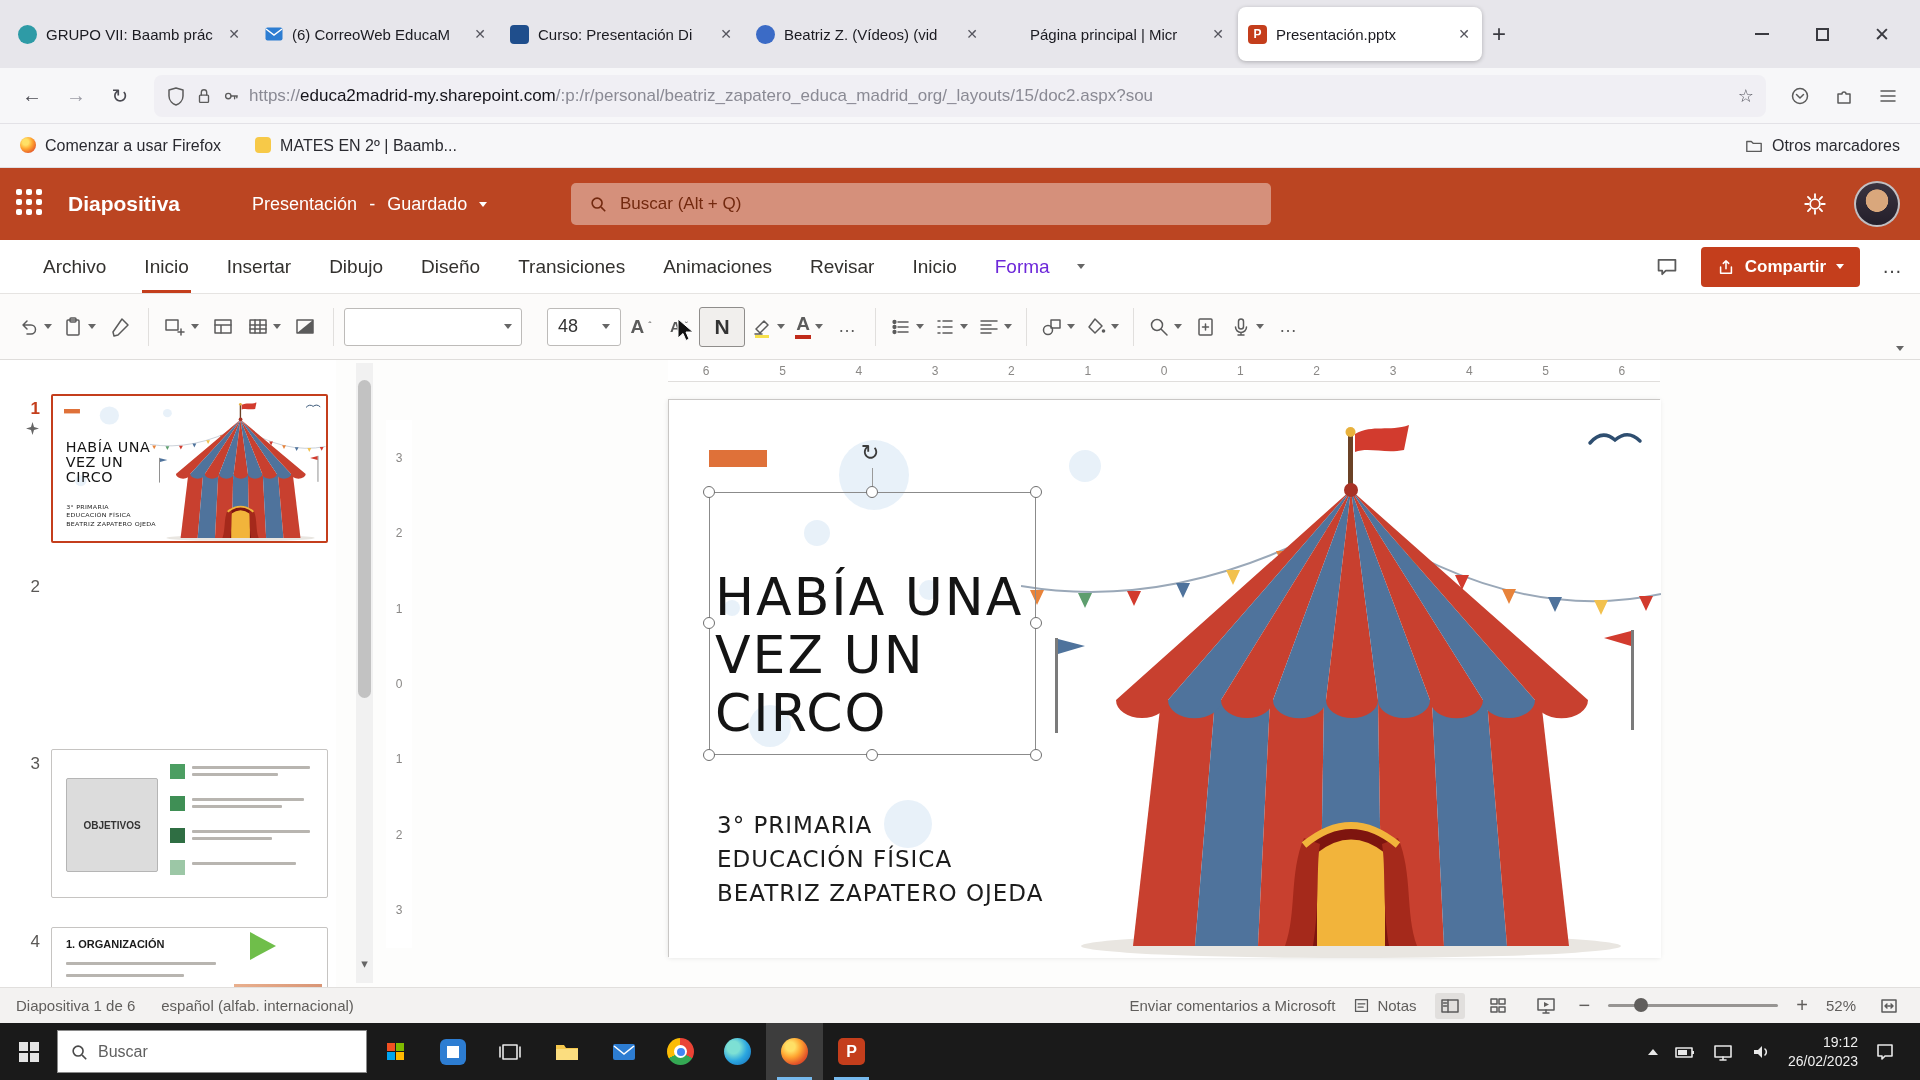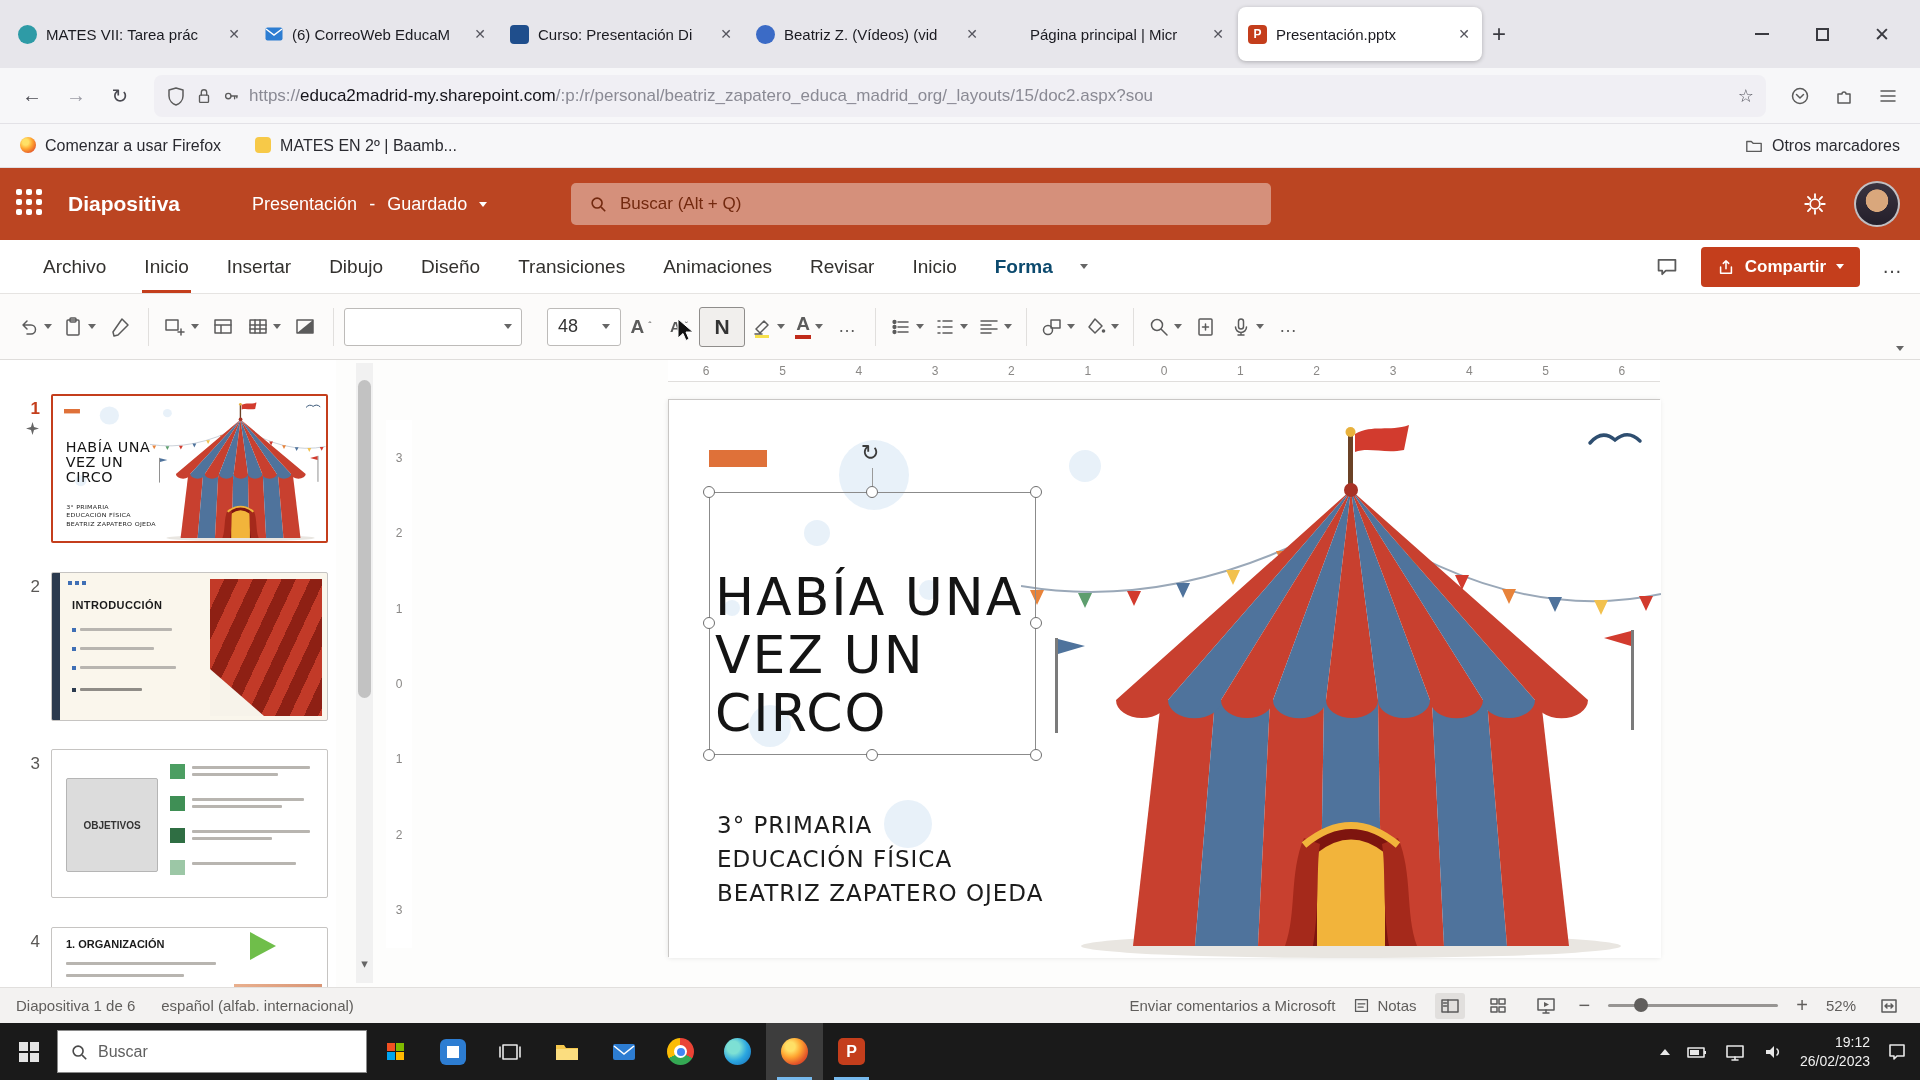--- a/index.html
+++ b/index.html
@@ -38,21 +38,21 @@
   .waffle i{background:#fff;border-radius:2px}
   .appname{font-size:21px;font-weight:700;margin-left:22px}
   .docmeta{display:flex;align-items:center;gap:12px;margin-left:72px;font-size:18px}
   .ppsearch{position:absolute;left:571px;top:15px;width:700px;height:42px;background:#D5907B;border-radius:5px;display:flex;align-items:center;gap:13px;padding:0 18px;color:#73290F;font-size:17px}
   .hdright{margin-left:auto;display:flex;align-items:center;gap:26px;padding-right:20px}
   .avatar{width:46px;height:46px;border-radius:50%;border:2px solid rgba(255,255,255,.7);background:radial-gradient(circle at 50% 42%,#D9A77C 0 34%,rgba(0,0,0,0) 36%),linear-gradient(#3A3440,#241F2B)}
   
   .menubar{position:absolute;top:240px;left:0;right:0;height:54px;background:#fff;border-bottom:1px solid #E6E4E2;display:flex;align-items:center;padding-left:24px;font-size:19px;color:#33312E}
   .mi{padding:0 19px;height:100%;display:flex;align-items:center;position:relative;white-space:nowrap}
   .mi.active::after{content:"";position:absolute;left:17px;right:17px;bottom:0;height:3px;background:#C43E1C}
-  .mi.ctx{color:#0c4a6e;font-weight:700}
+  .mi.ctx{color:#6d28d9;font-weight:400}
   .mbright{margin-left:auto;display:flex;align-items:center;gap:22px;padding-right:18px}
   .btnshare{background:#C43E1C;color:#fff;height:40px;border-radius:4px;display:flex;align-items:center;gap:10px;padding:0 16px;font-size:17px;font-weight:700}
   
   .ribbon{position:absolute;top:294px;left:0;right:0;height:66px;background:#FCFBFA;border-bottom:1px solid #DFDDDB;display:flex;align-items:center;padding:0 14px;gap:2px}
   .rb{height:44px;min-width:36px;border-radius:4px;display:flex;align-items:center;justify-content:center;gap:4px;color:#5b5b5b;padding:0 4px}
   .rsep{width:1px;height:38px;background:#E1DFDD;margin:0 8px;flex:none}
   .fontbox{width:178px;height:38px;background:#fff;border:1px solid #BDBBB9;border-radius:3px;display:flex;align-items:center;justify-content:space-between;padding:0 9px;font-size:17px;color:#333}
   .sizebox{width:74px;height:38px;background:#fff;border:1px solid #BDBBB9;border-radius:3px;display:flex;align-items:center;justify-content:space-between;padding:0 10px;font-size:18px;color:#333}
   .boldbtn{width:46px;height:40px;border:1px solid #8f8d8b;background:#F1EFED;border-radius:3px;font-weight:700;font-size:21px;color:#333;display:flex;align-items:center;justify-content:center}
   .afont{font-size:19px;font-weight:700;color:#5b5b5b;line-height:1}
@@ -93,21 +93,21 @@
   .viewbtn.on{background:#E1DFDD}
   .ztrack{width:170px;height:3px;background:#979593;position:relative;border-radius:2px}
   .zthumb{position:absolute;left:15%;top:-6px;width:14px;height:14px;border-radius:50%;background:#605E5C}
   
   .taskbar{position:absolute;left:0;top:1023px;width:1920px;height:57px;background:#1A1A1A;display:flex;align-items:center;color:#E8E8E8}
   .tslot{width:57px;height:57px;display:flex;align-items:center;justify-content:center;position:relative;flex:none}
   .tslot.open::after{content:"";position:absolute;left:11px;right:11px;bottom:0;height:3px;background:#76B9ED}
   .tslot.activeapp{background:#3D3D3D}
   .tsearch{width:310px;height:43px;background:#fff;border:1px solid #8a8a8a;display:flex;align-items:center;gap:10px;padding:0 12px;color:#5f5f5f;font-size:16px;flex:none}
   .icr{width:27px;height:27px;border-radius:50%}
-  .tray{margin-left:auto;display:flex;align-items:center;gap:16px;padding-right:12px}
+  .tray{margin-left:auto;display:flex;align-items:center;gap:16px;padding-right:24px}
   .clock{text-align:right;font-size:14px;line-height:1.35;color:#F0F0F0}
   .winlogo{display:grid;grid-template-columns:9px 9px;grid-template-rows:9px 9px;gap:2px}
   .winlogo i{background:#E4E4E4}
   .ppttile{width:27px;height:27px;border-radius:5px;background:#C43E1C;color:#fff;font-weight:700;font-size:16px;display:flex;align-items:center;justify-content:center}
   .trayup{width:0;height:0;border-left:5px solid transparent;border-right:5px solid transparent;border-bottom:6px solid #E8E8E8}
 </style>
 </head>
 <body>
 
 <svg width="0" height="0" style="position:absolute">
@@ -160,21 +160,21 @@
   <symbol id="bird-sym" viewBox="0 0 56 24">
     <path d="M3,17 Q15,3 28,14 Q41,3 53,15" stroke="#2E4E70" stroke-width="3.5" fill="none" stroke-linecap="round"></path>
   </symbol>
 </svg>
 
 <div class="screen">
 
   <div class="tabbar">
     <div class="tab">
       <span class="fav" style="background:#2E9BA6;border-radius:50%"></span>
-      <span class="lbl">MATES VII: Tarea prác</span>
+      <span class="lbl">GRUPO VII: Baamb prác</span>
       <span class="x">✕</span>
     </div>
     <div class="tab">
       <span class="fav">
           <svg width="18" height="14" viewBox="0 0 18 14">
             <rect x="0.5" y="0.5" width="17" height="13" rx="2" fill="#2D7DD2"></rect>
             <path d="M1,2 L9,8 L17,2" stroke="#fff" fill="none" stroke-width="1.4"></path>
           </svg>
         </span>
       <span class="lbl">(6) CorreoWeb EducaM</span>
@@ -535,39 +535,20 @@
             <div class="ssub">
                 <div>3° PRIMARIA</div>
                 <div>EDUCACIÓN FÍSICA</div>
                 <div>BEATRIZ ZAPATERO OJEDA</div>
               </div>
           </div>
         </div>
       </div>
 
       <span class="tnum" style="top:217px">2</span>
-      <div class="thumb" style="top:212px;background:#FAF6EC">
-        <div class="abs" style="left:0;top:0;width:8px;height:149px;background:#2B3A4E"></div>
-        <div class="abs" style="left:16px;top:8px;display:flex;gap:3px">
-            <span style="width:4px;height:4px;background:#3F6FB5"></span>
-            <span style="width:4px;height:4px;background:#3F6FB5"></span>
-            <span style="width:4px;height:4px;background:#3F6FB5"></span>
-          </div>
-        <div class="abs" style="left:20px;top:26px;font-size:11px;font-weight:700;letter-spacing:.4px;color:#1a1a1a">INTRODUCCIÓN</div>
-        <span class="abs" style="left:20px;top:55px;width:4px;height:4px;background:#3F6FB5"></span>
-          <span class="bar" style="left:28px;top:55px;width:92px"></span>
-        <span class="abs" style="left:20px;top:74px;width:4px;height:4px;background:#3F6FB5"></span>
-          <span class="bar" style="left:28px;top:74px;width:74px"></span>
-        <span class="abs" style="left:20px;top:93px;width:4px;height:4px;background:#3F6FB5"></span>
-          <span class="bar" style="left:28px;top:93px;width:96px"></span>
-        <span class="abs" style="left:20px;top:115px;width:4px;height:4px;background:#2B3A4E"></span>
-          <span class="bar" style="left:28px;top:115px;width:62px;background:#8f8c87"></span>
-        <div class="abs" style="left:158px;top:6px;width:112px;height:137px;background:repeating-linear-gradient(115deg,#C23A28 0 13px,#8E2014 13px 26px)"></div>
-        <div class="abs" style="left:158px;top:96px;width:0;height:0;border-right:54px solid transparent;border-bottom:47px solid #F7F3EA"></div>
-      </div>
 
       <span class="tnum" style="top:394px">3</span>
       <div class="thumb" style="top:389px">
         <div class="abs" style="left:14px;top:28px;width:92px;height:94px;background:#DCDCDC;border:1px solid #B5B5B5;border-radius:2px;display:flex;align-items:center;justify-content:center;font-size:10px;font-weight:700;color:#333">
             <span>OBJETIVOS</span>
           </div>
         <span class="abs" style="left:118px;top:14px;width:15px;height:15px;background:#4C9E62"></span>
           <span class="bar" style="left:140px;top:16px;width:118px"></span>
           <span class="bar" style="left:140px;top:23px;width:86px"></span>
         <span class="abs" style="left:118px;top:46px;width:15px;height:15px;background:#3F8F55"></span>

